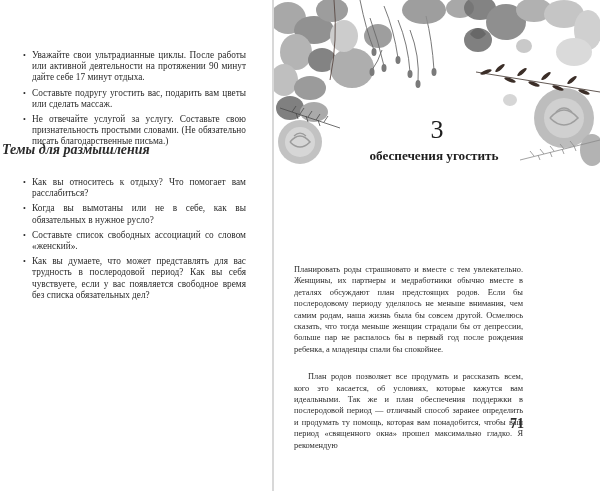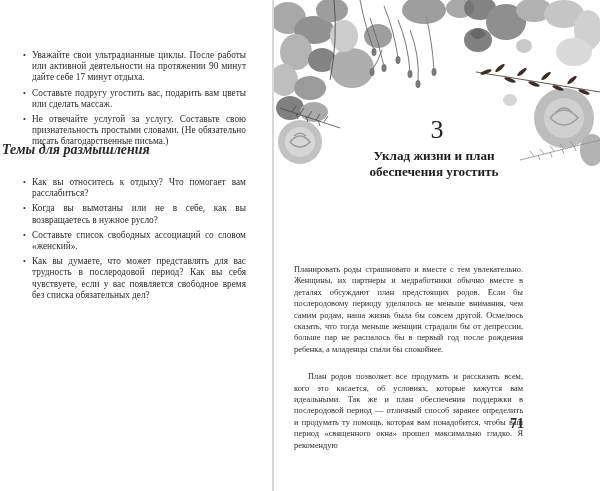--- a/index.html
+++ b/index.html
@@ -41,21 +41,21 @@
     <ul class="bullets list-top">
       <li><span class="dot">•</span><span>Уважайте свои ультрадианные циклы. После работы или активной деятельности на протяжении 90 минут дайте себе 17 минут отдыха.</span></li>
       <li><span class="dot">•</span><span>Составьте подругу угостить вас, подарить вам цветы или сделать массаж.</span></li>
       <li><span class="dot">•</span><span>Не отвечайте услугой за услугу. Составьте свою признательность простыми словами. (Не обязательно писать благодарственные письма.)</span></li>
     </ul>
 
     <div class="section-heading">Темы для размышления</div>
 
     <ul class="bullets list-reflect">
       <li><span class="dot">•</span><span>Как вы относитесь к отдыху? Что помогает вам расслабиться?</span></li>
-      <li><span class="dot">•</span><span>Когда вы вымотаны или не в себе, как вы возвращаетесь в нужное русло?</span></li>
+      <li><span class="dot">•</span><span>Когда вы вымотаны или не в себе, как вы обязательных в нужное русло?</span></li>
       <li><span class="dot">•</span><span>Составьте список свободных ассоциаций со словом «женский».</span></li>
       <li><span class="dot">•</span><span>Как вы думаете, что может представлять для вас трудность в послеродовой период? Как вы себя чувствуете, если у вас появляется свободное время без списка обязательных дел?</span></li>
     </ul>
   </div>
 
   <div class="page-divider"></div>
 
   <div class="page-right">
 
     <svg class="floral" viewBox="0 0 326 240" xmlns="http://www.w3.org/2000/svg">
@@ -146,21 +146,20 @@
         <path d="M246 160 L326 140"></path>
         <path d="M260 156 l-4 -5 M270 154 l-4 -5 M280 151 l-4 -5 M290 149 l-4 -5 M300 146 l-4 -5 M264 155 l2 5 M276 152 l2 5 M288 149 l2 5 M300 146 l2 5"></path>
       </g>
 
       <path d="M60 0 Q64 40 56 80" stroke="#5a4a44" stroke-width="0.9" fill="none"></path>
     </svg>
 
     <div class="chapter-number">3</div>
 
     <div class="chapter-title">
-      <div>Уклад жизни и план</div>
       <div>обеспечения угостить</div>
     </div>
 
     <div class="body-text">
       <p>Планировать роды страшновато и вместе с тем увлекательно. Женщины, их партнеры и медработники обычно вместе в деталях обсуждают план предстоящих родов. Если бы послеродовому периоду уделялось не меньше внимания, чем самим родам, наша жизнь была бы совсем другой. Осмелюсь сказать, что тогда меньше женщин страдали бы от депрессии, больше пар не распалось бы в первый год после рождения ребенка, а младенцы спали бы спокойнее.</p>
       <p class="indent">План родов позволяет все продумать и рассказать всем, кого это касается, об условиях, которые кажутся вам идеальными. Так же и план обеспечения поддержки в послеродовой период — отличный способ заранее определить и продумать ту помощь, которая вам понадобится, чтобы ваш период «священного окна» прошел максимально гладко. Я рекомендую</p>
     </div>
 
     <div class="page-number">71</div>
   </div>

